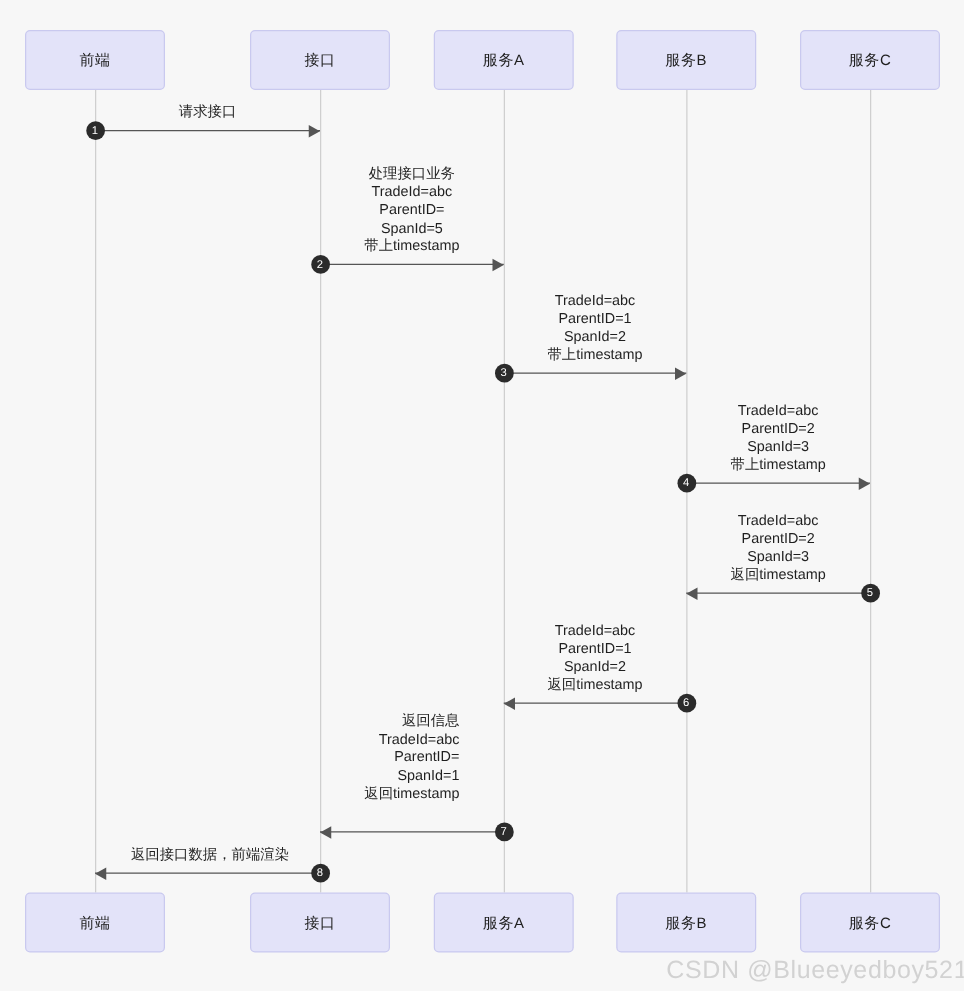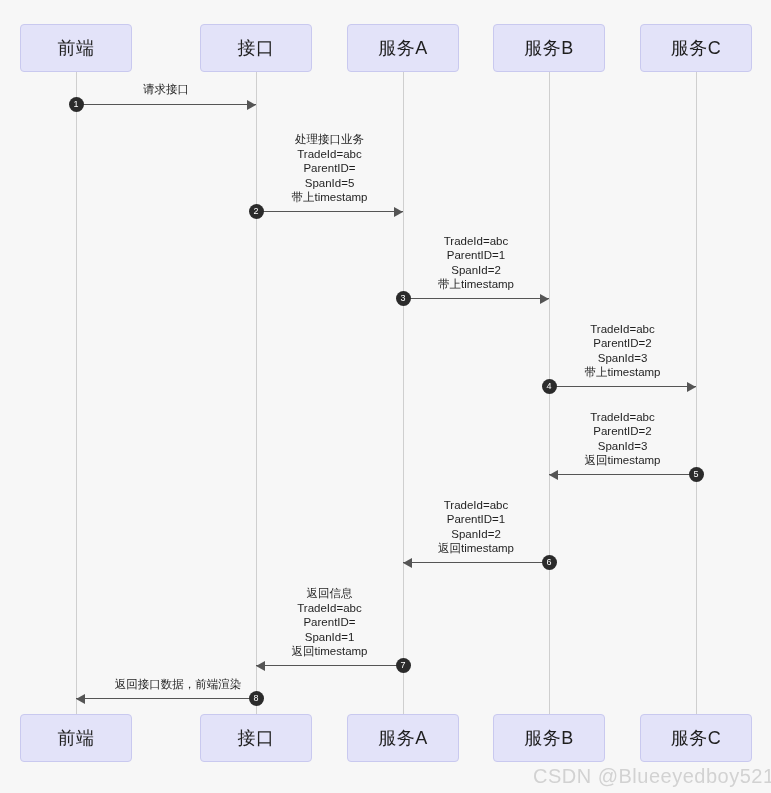--- a/index.html
+++ b/index.html
@@ -24,21 +24,21 @@
   .participant-box {
     position: absolute;
     background: #e3e3f9;
     border: 1px solid #c9c9ef;
     border-radius: 4px;
     box-sizing: border-box;
     display: flex;
     align-items: center;
     justify-content: center;
     color: #1f1f1f;
-    font-size: 18px;
+    font-size: 12px;
     letter-spacing: 0.5px;
   }
   .lifeline {
     position: absolute;
     width: 1px;
     background: #cfcfcf;
   }
   .msg-line {
     position: absolute;
     height: 1px;
@@ -102,21 +102,21 @@
     <div class="participant-box" style="left: 493px; top: 24px; width: 112px; height: 48px;">服务B</div>
     <div class="participant-box" style="left: 640px; top: 24px; width: 112px; height: 48px;">服务C</div>
     <div class="participant-box" style="left: 20px; top: 714px; width: 112px; height: 48px;">前端</div>
     <div class="participant-box" style="left: 200px; top: 714px; width: 112px; height: 48px;">接口</div>
     <div class="participant-box" style="left: 347px; top: 714px; width: 112px; height: 48px;">服务A</div>
     <div class="participant-box" style="left: 493px; top: 714px; width: 112px; height: 48px;">服务B</div>
     <div class="participant-box" style="left: 640px; top: 714px; width: 112px; height: 48px;">服务C</div>
     <div class="msg-line" style="left: 76px; top: 104px; width: 180px;"></div>
     <div class="arrow-head right" style="top: 100px; left: 247px;"></div>
     <div class="seq-marker" style="left: 68.5px; top: 97px;">1</div>
-    <div class="msg-label" style="left: 166px; top: 83.4px; font-family: Liberation Mono, monospace;">请求接口</div>
+    <div class="msg-label" style="left: 166px; top: 83.4px;">请求接口</div>
     <div class="msg-line" style="left: 256px; top: 211px; width: 147px;"></div>
     <div class="arrow-head right" style="top: 207px; left: 394px;"></div>
     <div class="seq-marker" style="left: 248.5px; top: 204px;">2</div>
     <div class="msg-label" style="left: 329.5px; top: 132px;">处理接口业务
 TradeId=abc
 ParentID=
 SpanId=5
 带上timestamp</div>
     <div class="msg-line" style="left: 403px; top: 298px; width: 146px;"></div>
     <div class="arrow-head right" style="top: 294px; left: 540px;"></div>
@@ -142,24 +142,24 @@
     <div class="msg-line" style="left: 403px; top: 562px; width: 146px;"></div>
     <div class="arrow-head left" style="top: 558px; left: 403px;"></div>
     <div class="seq-marker" style="left: 541.5px; top: 555px;">6</div>
     <div class="msg-label" style="left: 476px; top: 497.6px;">TradeId=abc
 ParentID=1
 SpanId=2
 返回timestamp</div>
     <div class="msg-line" style="left: 256px; top: 665px; width: 147px;"></div>
     <div class="arrow-head left" style="top: 661px; left: 256px;"></div>
     <div class="seq-marker" style="left: 395.5px; top: 658px;">7</div>
-    <div class="msg-label" style="left: 329.5px; top: 586px;">返回信息
+    <div class="msg-label" style="left: 329.5px; top: 570px; text-align: right;">返回信息
 TradeId=abc
 ParentID=
 SpanId=1
 返回timestamp</div>
     <div class="msg-line" style="left: 76px; top: 698px; width: 180px;"></div>
     <div class="arrow-head left" style="top: 694px; left: 76px;"></div>
     <div class="seq-marker" style="left: 248.5px; top: 691px;">8</div>
-    <div class="msg-label" style="left: 178px; top: 677.4px; font-family: Liberation Serif, serif;">返回接口数据，前端渲染</div>
+    <div class="msg-label" style="left: 168px; top: 677.4px; font-family: Liberation Serif, serif;">返回接口数据，前端渲染</div>
   </div>
 
 <div class="watermark" style="left:533px; top:765px;">CSDN @Blueeyedboy521</div>
 
 </body></html>

